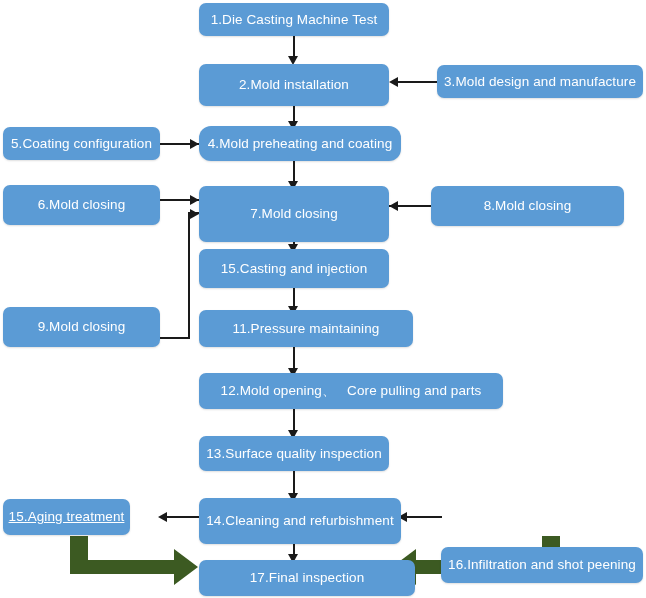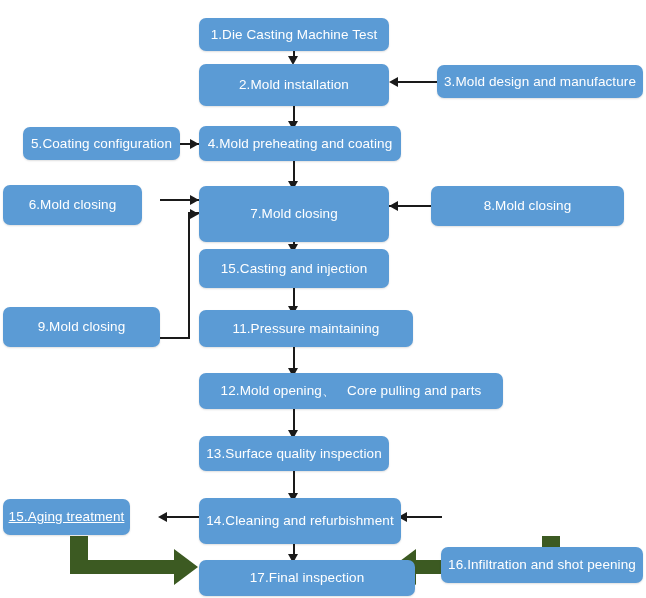--- a/index.html
+++ b/index.html
@@ -126,31 +126,31 @@
       <path d="M 4 0 L 22 0 L 22 24 L 108 24 L 108 13 L 132 31 L 108 49 L 108 38 L 4 38 Z" fill="#3C5A22"></path>
     </svg>
   </div>
 
   <div class="green-arrow" style="left:392px; top:536px;">
     <svg width="172" height="52" viewBox="0 0 172 52" xmlns="http://www.w3.org/2000/svg">
       <path d="M 168 0 L 150 0 L 150 24 L 24 24 L 24 13 L 0 31 L 24 49 L 24 38 L 168 38 Z" fill="#3C5A22"></path>
     </svg>
   </div>
 
-  <div class="node" style="left:199px; top:18px; width:190px; height:33px;">1.Die Casting Machine Test</div>
+  <div class="node" style="left:199px; top:3px; width:190px; height:33px;">1.Die Casting Machine Test</div>
 
   <div class="node" style="left:199px; top:64px; width:190px; height:42px;">2.Mold installation</div>
 
   <div class="node" style="left:437px; top:65px; width:206px; height:33px;">3.Mold design and manufacture</div>
 
-  <div class="node" style="left:199px; top:126px; width:202px; height:35px;">4.Mold preheating and coating</div>
+  <div class="node" style="left:199px; top:126px; width:202px; height:35px;border-radius:12px;">4.Mold preheating and coating</div>
 
-  <div class="node" style="left:3px; top:127px; width:157px; height:33px;margin-left:20px;">5.Coating configuration</div>
+  <div class="node" style="left:3px; top:127px; width:157px; height:33px;">5.Coating configuration</div>
 
-  <div class="node" style="left:3px; top:185px; width:139px; height:40px;">6.Mold closing</div>
+  <div class="node" style="left:3px; top:185px; width:157px; height:40px;">6.Mold closing</div>
 
   <div class="node" style="left:199px; top:186px; width:190px; height:56px;">7.Mold closing</div>
 
   <div class="node" style="left:431px; top:186px; width:193px; height:40px;">8.Mold closing</div>
 
   <div class="node" style="left:3px; top:307px; width:157px; height:40px;">9.Mold closing</div>
 
   <div class="node" style="left:199px; top:249px; width:190px; height:39px;">15.Casting and injection</div>
 
   <div class="node" style="left:199px; top:310px; width:214px; height:37px;">11.Pressure maintaining</div>

